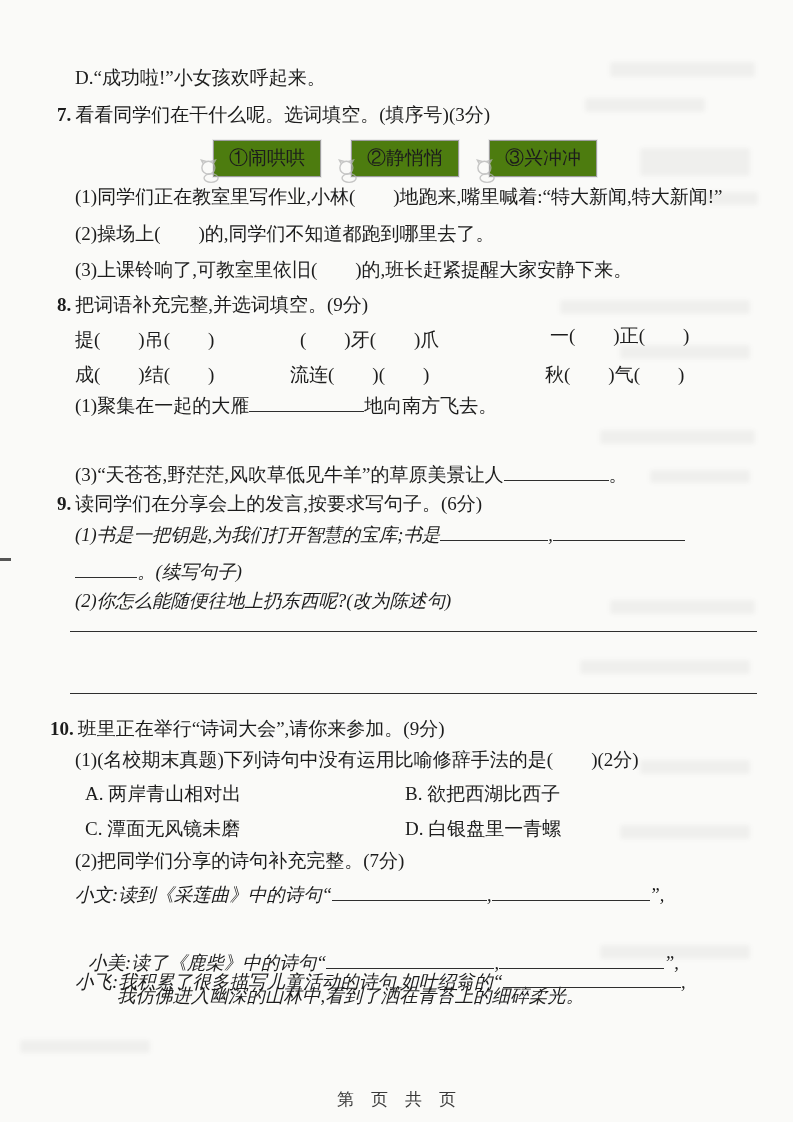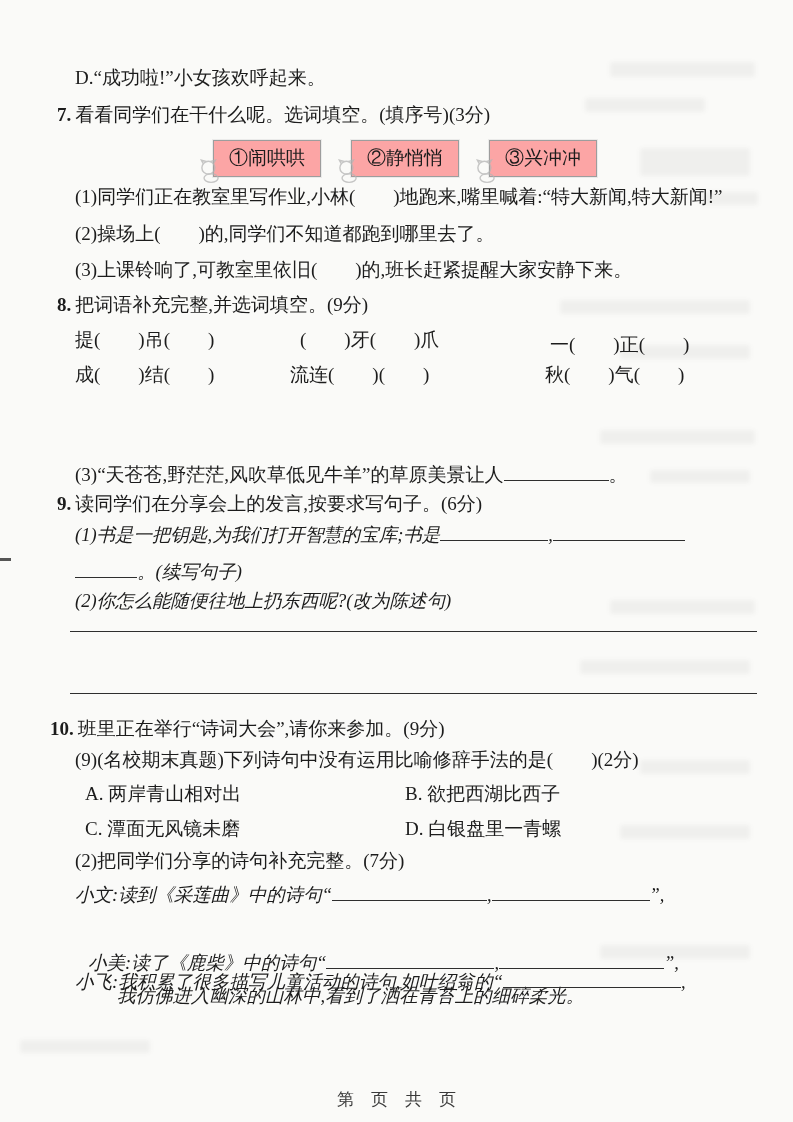--- a/index.html
+++ b/index.html
@@ -32,21 +32,21 @@
   }
   .wordbank{
     position:absolute;
     display:flex;
     gap:30px;
   }
   .wordbox{
     position:relative;
     isolation:isolate;
     border:1.2px solid #9d9d9d;
-    background:#fca5a5;
+    background:#4d7c0f;
     padding:4px 15px 5px 15px;
     font-size:19px;
     box-shadow:0 0 0 1px rgba(190,190,190,.25);
   }
   .mascot{
     position:absolute;
     left:-17px;bottom:-8px;
     z-index:-1;
     opacity:.75;
   }
@@ -145,42 +145,43 @@
   <div class="line" style="left:75px;top:185px">(1)同学们正在教室里写作业,小林(　　)地跑来,嘴里喊着:“特大新闻,特大新闻!”</div>
   <div class="line" style="left:75px;top:222px">(2)操场上(　　)的,同学们不知道都跑到哪里去了。</div>
   <div class="line" style="left:75px;top:258px">(3)上课铃响了,可教室里依旧(　　)的,班长赶紧提醒大家安静下来。</div>
 
   <div class="line stem" style="left:57px;top:293px">
     <span class="qnum">8.</span><span>把词语补充完整,并选词填空。(9分)</span>
   </div>
 
   <div class="line" style="left:75px;top:328px">提(　　)吊(　　)</div>
   <div class="line" style="left:300px;top:328px">(　　)牙(　　)爪</div>
-  <div class="line" style="left:550px;top:333px">一(　　)正(　　)</div>
+  <div class="line" style="left:550px;top:324px">一(　　)正(　　)</div>
   <div class="line" style="left:75px;top:363px">成(　　)结(　　)</div>
   <div class="line" style="left:290px;top:363px">流连(　　)(　　)</div>
   <div class="line" style="left:545px;top:363px">秋(　　)气(　　)</div>
 
+  <div class="line" style="left:75px;top:392px"><span>(1)聚集在一起的大雁</span><span class="blank" style="width: 115px;"></span><span>地向南方飞去。</span></div>
   <div class="line" style="left:75px;top:461px"><span>(3)“天苍苍,野茫茫,风吹草低见牛羊”的草原美景让人</span><span class="blank" style="width: 105px;"></span><span>。</span></div>
 
   <div class="line stem" style="left:57px;top:492px">
     <span class="qnum">9.</span><span>读同学们在分享会上的发言,按要求写句子。(6分)</span>
   </div>
 
   <div class="line kai" style="left:75px;top:521px"><span>(1)书是一把钥匙,为我们打开智慧的宝库;书是</span><span class="blank" style="width: 108px;"></span><span>,</span><span class="blank" style="width: 132px;"></span></div>
   <div class="line kai" style="left:75px;top:558px"><span class="blank" style="width: 62px;"></span><span>。(续写句子)</span></div>
   <div class="line kai" style="left:75px;top:590px">(2)你怎么能随便往地上扔东西呢?(改为陈述句)</div>
   <div class="rule" style="left:70px;top:631px;width:687px"></div>
   <div class="rule" style="left:70px;top:693px;width:687px"></div>
 
   <div class="line stem" style="left:50px;top:717px">
     <span class="qnum">10.</span><span>班里正在举行“诗词大会”,请你来参加。(9分)</span>
   </div>
 
-  <div class="line" style="left:75px;top:748px">(9)(名校期末真题)下列诗句中没有运用比喻修辞手法的是(　　)(2分)</div>
+  <div class="line" style="left:75px;top:748px">(1)(名校期末真题)下列诗句中没有运用比喻修辞手法的是(　　)(2分)</div>
 
   <div class="line" style="left:85px;top:782px">A. 两岸青山相对出</div>
   <div class="line" style="left:405px;top:782px">B. 欲把西湖比西子</div>
   <div class="line" style="left:85px;top:817px">C. 潭面无风镜未磨</div>
   <div class="line" style="left:405px;top:817px">D. 白银盘里一青螺</div>
 
   <div class="line" style="left:75px;top:849px">(2)把同学们分享的诗句补充完整。(7分)</div>
 
   <div class="line kai" style="left:75px;top:881px"><span>小文:读到《采莲曲》中的诗句“</span><span class="blank" style="width: 155px;"></span><span>,</span><span class="blank" style="width: 158px;"></span><span>”,</span></div>
   <div class="line kai" style="left:88px;top:949px"><span>小美:读了《鹿柴》中的诗句“</span><span class="blank" style="width: 168px;"></span><span>,</span><span class="blank" style="width: 165px;"></span><span>”,</span></div>

